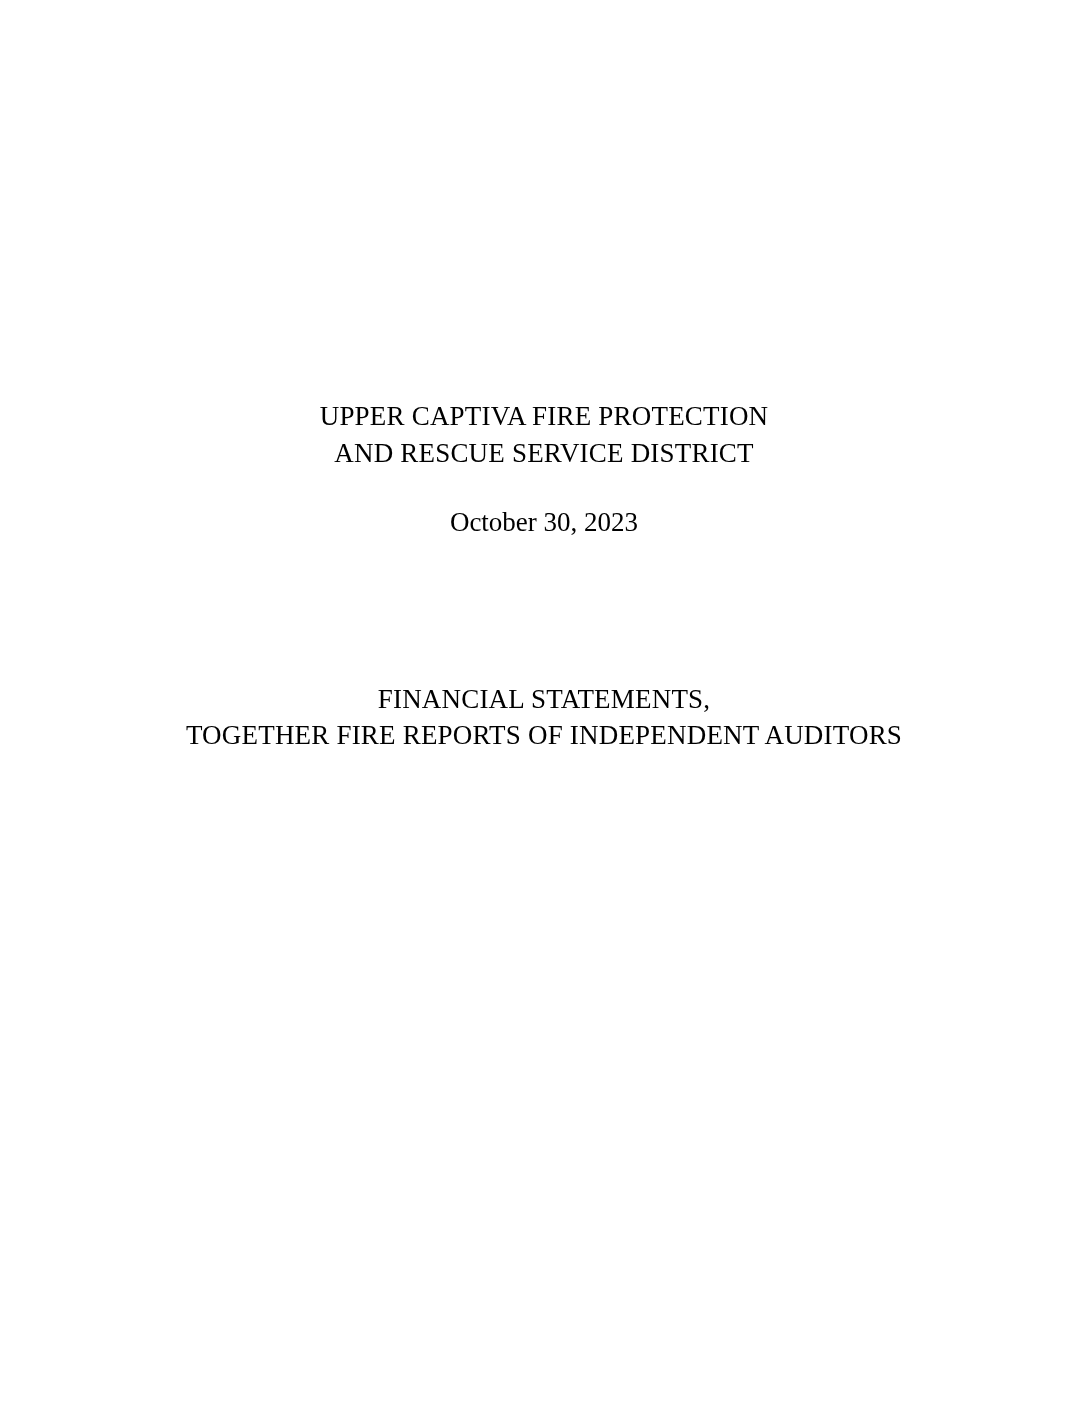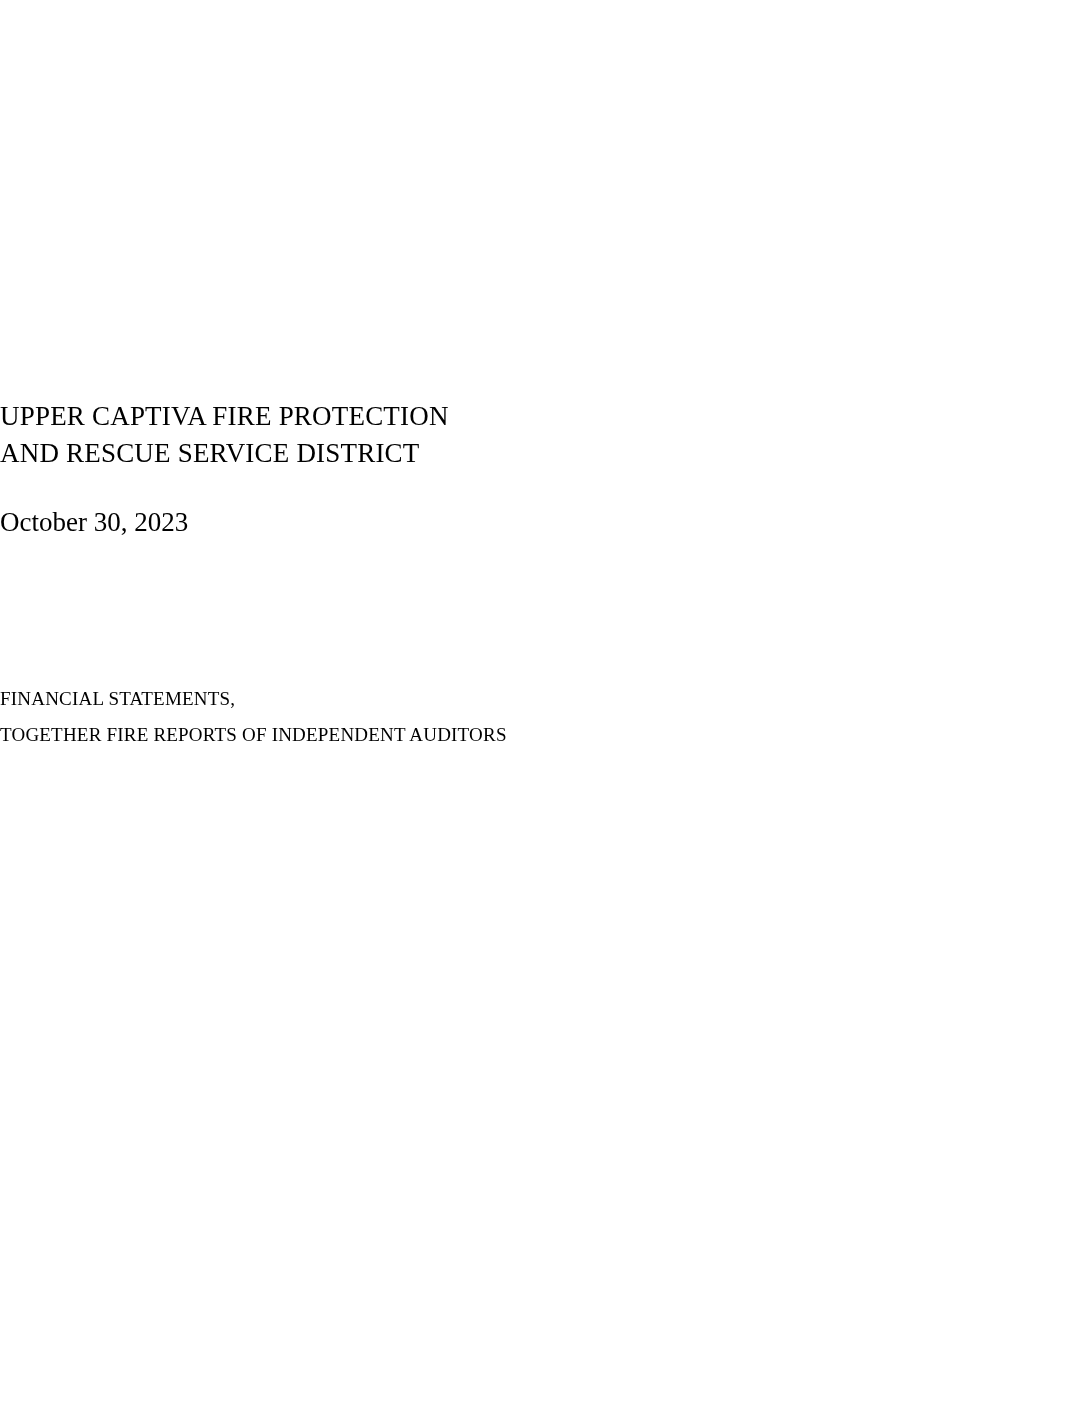--- a/index.html
+++ b/index.html
@@ -14,35 +14,36 @@
     margin: 0 auto;
     background: #ffffff;
     font-family: "Liberation Serif", "DejaVu Serif", serif;
     color: #000000;
     overflow: hidden;
   }
   .center-text {
     position: absolute;
     left: 0;
     width: 100%;
+    text-align: center;
   }
   .title-block {
     top: 398px;
     font-size: 27px;
     line-height: 37px;
     letter-spacing: 0.2px;
   }
   .date-line {
     top: 505px;
     font-size: 27px;
     line-height: 34px;
   }
   .subtitle-block {
     top: 681px;
-    font-size: 19px;
+    font-size: 27px;
     line-height: 36px;
     letter-spacing: 0.2px;
   }
 </style>
 </head>
 <body>
 
 <div class="page">
 
   <div class="center-text title-block">

